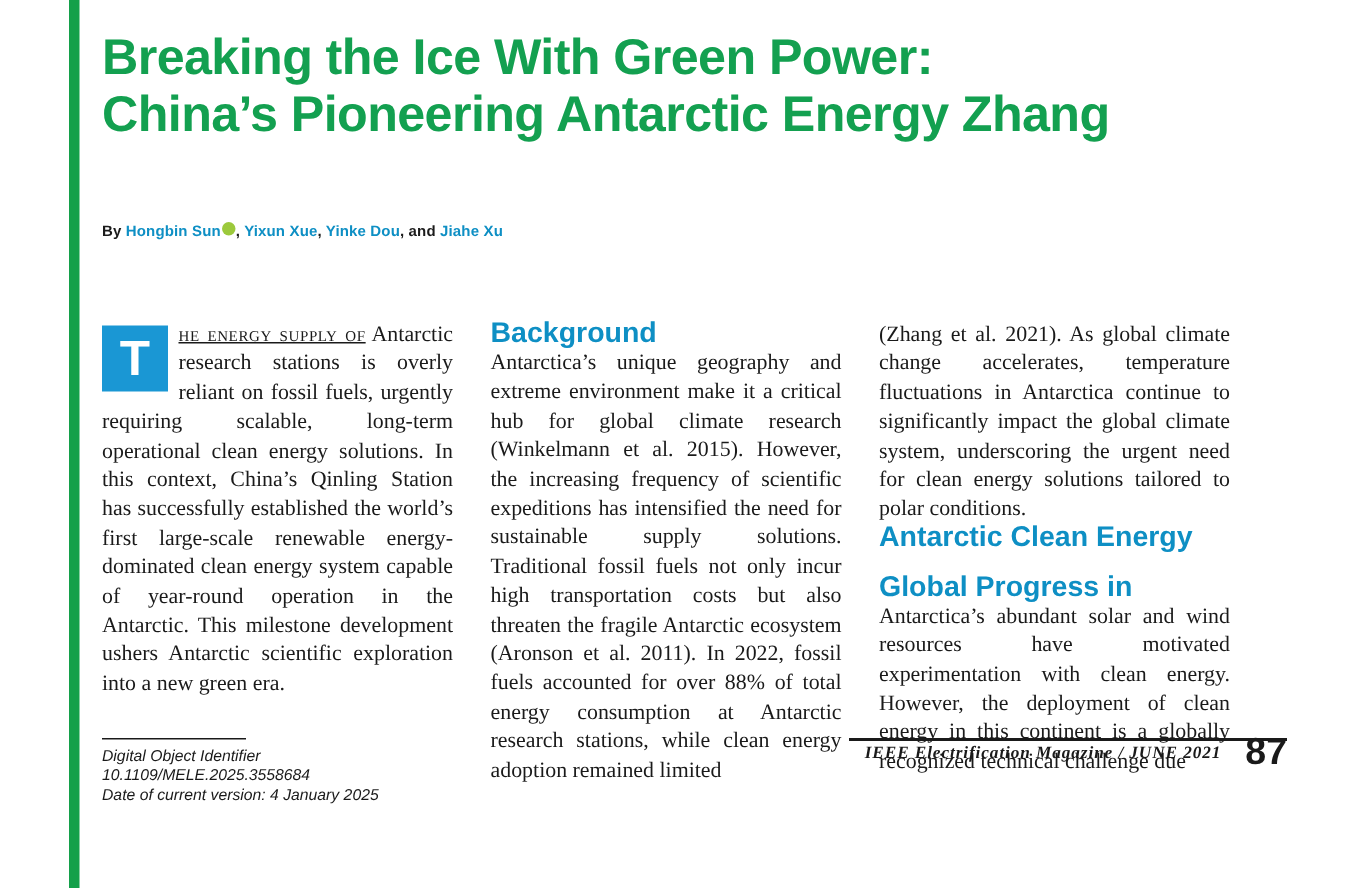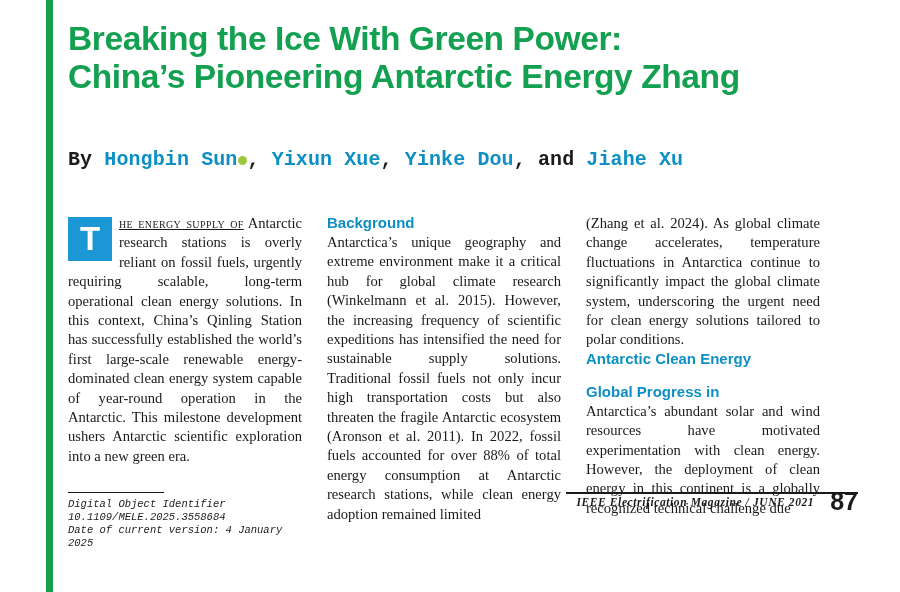--- a/index.html
+++ b/index.html
@@ -42,23 +42,23 @@
     font-size: 33.5px;
     line-height: 38px;
     color: #13a050;
     letter-spacing: -0.4px;
     white-space: nowrap;
   }
   .byline {
     position: absolute;
     left: 68px;
     top: 148px;
-    font-family: Liberation Mono, monospace;
-    font-weight: bold;
-    font-size: 20px;
+    font-family: Liberation Sans, sans-serif;
+    font-weight: bold;
+    font-size: 10px;
     color: #1b1b1b;
     letter-spacing: 0.1px;
   }
   .byline .name {
     color: #0e8fc4;
   }
   .orcid {
     display: inline-block;
     width: 9px;
     height: 9px;
@@ -102,35 +102,35 @@
     margin: 3px 7px 0 0;
   }
   .smallcaps {
     font-variant: small-caps;
     letter-spacing: 0.4px;
     text-decoration: underline;
   }
   .sec-head {
     font-family: "Liberation Sans", sans-serif;
     font-weight: bold;
-    font-size: 15px;
+    font-size: 19px;
     line-height: 17px;
     color: #0e8fc4;
     margin: 0 0 2px 0;
   }
   .sec-head.spaced {
     margin-top: 16px;
   }
   
   .footnote {
     position: absolute;
     left: 68px;
     top: 492px;
     width: 234px;
-    font-family: Liberation Mono, monospace;
+    font-family: Liberation Sans, sans-serif;
     font-style: italic;
     font-size: 10.5px;
     line-height: 13px;
     color: #1a1a1a;
   }
   .footnote .rule {
     width: 96px;
     height: 1px;
     background: #1a1a1a;
     margin-bottom: 5px;
@@ -190,21 +190,21 @@
   <div class="col" id="col1">
     <p><span class="dropcap">T</span><span class="smallcaps">he energy supply of</span><span> Antarctic research stations is overly reliant on fossil fuels, urgently requiring scalable, long-term operational clean energy solutions. In this context, China’s Qinling Station has successfully established the world’s first large-scale renewable energy-dominated clean energy system capable of year-round operation in the Antarctic. This milestone development ushers Antarctic scientific exploration into a new green era.</span></p>
   </div>
 
   <div class="col" id="col2">
     <div class="sec-head">Background</div>
     <p>Antarctica’s unique geography and extreme environment make it a critical hub for global climate research (Winkelmann et al. 2015). However, the increasing frequency of scientific expeditions has intensified the need for sustainable supply solutions. Traditional fossil fuels not only incur high transportation costs but also threaten the fragile Antarctic ecosystem (Aronson et al. 2011). In 2022, fossil fuels accounted for over 88% of total energy consumption at Antarctic research stations, while clean energy adoption remained limited</p>
   </div>
 
   <div class="col" id="col3">
-    <p>(Zhang et al. 2024). As global climate change accelerates, temperature fluctuations in Antarctica continue to significantly impact the global climate system, underscoring the urgent need for clean energy solutions tailored to polar conditions.</p>
+    <p>(Zhang et al. 2021). As global climate change accelerates, temperature fluctuations in Antarctica continue to significantly impact the global climate system, underscoring the urgent need for clean energy solutions tailored to polar conditions.</p>
     <div class="sec-head">Antarctic Clean Energy</div>
     <div class="sec-head spaced">Global Progress in</div>
     <p>Antarctica’s abundant solar and wind resources have motivated experimentation with clean energy. However, the deployment of clean energy in this continent is a globally recognized technical challenge due</p>
   </div>
 
   <div class="footnote">
     <div class="rule"></div>
     <div>Digital Object Identifier 10.1109/MELE.2025.3558684</div>
     <div>Date of current version: 4 January 2025</div>
   </div>

